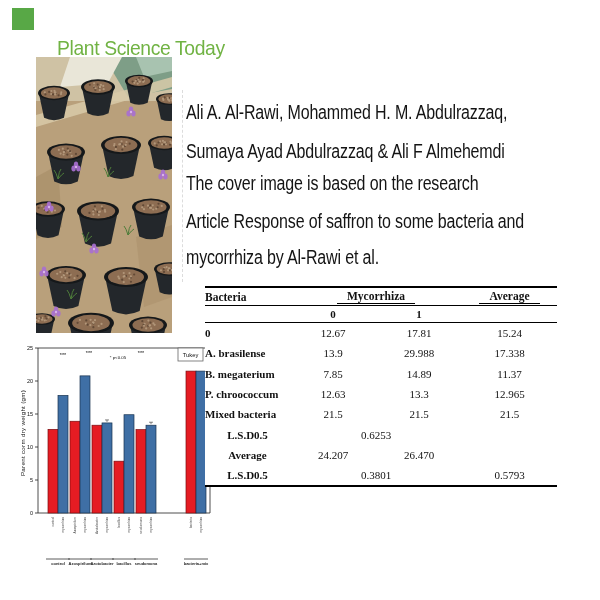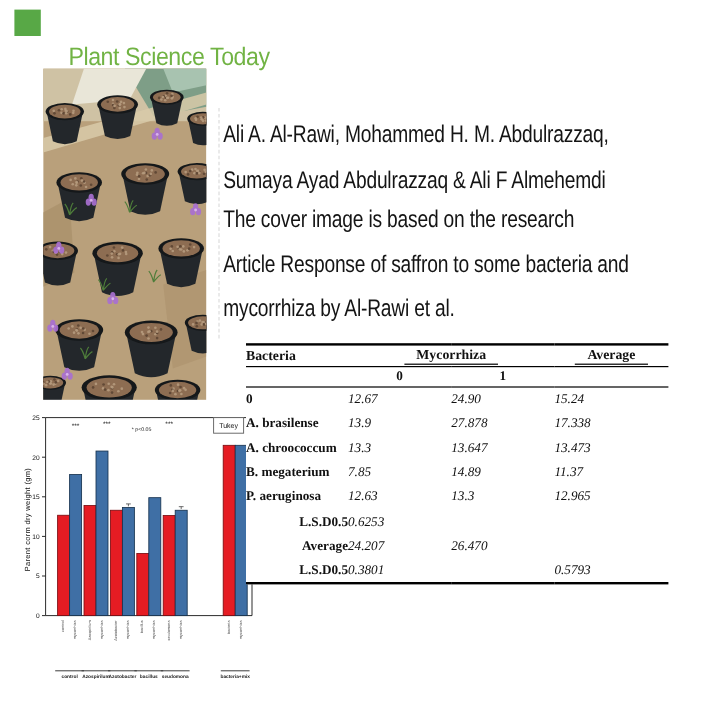--- a/index.html
+++ b/index.html
@@ -19,22 +19,22 @@
         border-top:2.5px solid #000;border-bottom:2.5px solid #000;table-layout:fixed;}
   table.results td,table.results th{padding:0;margin:0;font-size:11px;color:#111;
         height:20.3px;vertical-align:middle;overflow:hidden;white-space:nowrap;}
   tr.hrow th{height:17px;font-weight:bold;font-size:11.5px;border-bottom:1px solid #000;}
   tr.subrow td{height:16px;font-weight:bold;border-bottom:1px solid #000;}
   .c-lab{width:85px;text-align:left;padding-left:6px;}
   .c-m0{width:94px;text-align:center;}
   .c-m1{width:78px;text-align:center;}
   .c-av{width:95px;text-align:center;}
   td.lab{font-weight:bold;text-align:left;padding-left:6px;}
-  td.lab.cen{text-align:right;padding-left:0;}
-  td.val{text-align:left;font-style:italic;}
+  td.lab.cen{text-align:center;padding-left:0;}
+  td.val{text-align:center;}
   .uline{display:inline-block;border-bottom:1px solid #000;padding:0 10px 1px 10px;}
   
   .chart-wrap{position:absolute;left:18px;top:333px;width:222px;height:250px;z-index:1;}
 </style>
 </head>
 <body>
 
 <div class="page">
 
   <div class="brand-square" style="background: rgb(88, 168, 70);"></div>
@@ -491,46 +491,46 @@
           <td class="c-lab"></td>
           <td class="c-m0">0</td>
           <td class="c-m1">1</td>
           <td class="c-av"></td>
         </tr>
       </thead>
       <tbody id="tbody">
           <tr>
             <td class="lab">0</td>
             <td class="val">12.67</td>
-            <td class="val">24.90</td>
+            <td class="val">17.81</td>
             <td class="val">15.24</td>
           </tr>
           <tr>
             <td class="lab">A. brasilense</td>
             <td class="val">13.9</td>
-            <td class="val">27.878</td>
+            <td class="val">29.988</td>
             <td class="val">17.338</td>
-          </tr>
-          <tr>
-            <td class="lab">A. chroococcum</td>
-            <td class="val">13.3</td>
-            <td class="val">13.647</td>
-            <td class="val">13.473</td>
           </tr>
           <tr>
             <td class="lab">B. megaterium</td>
             <td class="val">7.85</td>
             <td class="val">14.89</td>
             <td class="val">11.37</td>
           </tr>
           <tr>
-            <td class="lab">P. aeruginosa</td>
+            <td class="lab">P. chroococcum</td>
             <td class="val">12.63</td>
             <td class="val">13.3</td>
             <td class="val">12.965</td>
+          </tr>
+          <tr>
+            <td class="lab">Mixed bacteria</td>
+            <td class="val">21.5</td>
+            <td class="val">21.5</td>
+            <td class="val">21.5</td>
           </tr>
           <tr>
             <td class="lab cen">L.S.D0.5</td>
             <td class="val" colspan="2">0.6253</td>
             <td class="val"></td>
           </tr>
           <tr>
             <td class="lab cen">Average</td>
             <td class="val">24.207</td>
             <td class="val">26.470</td>

